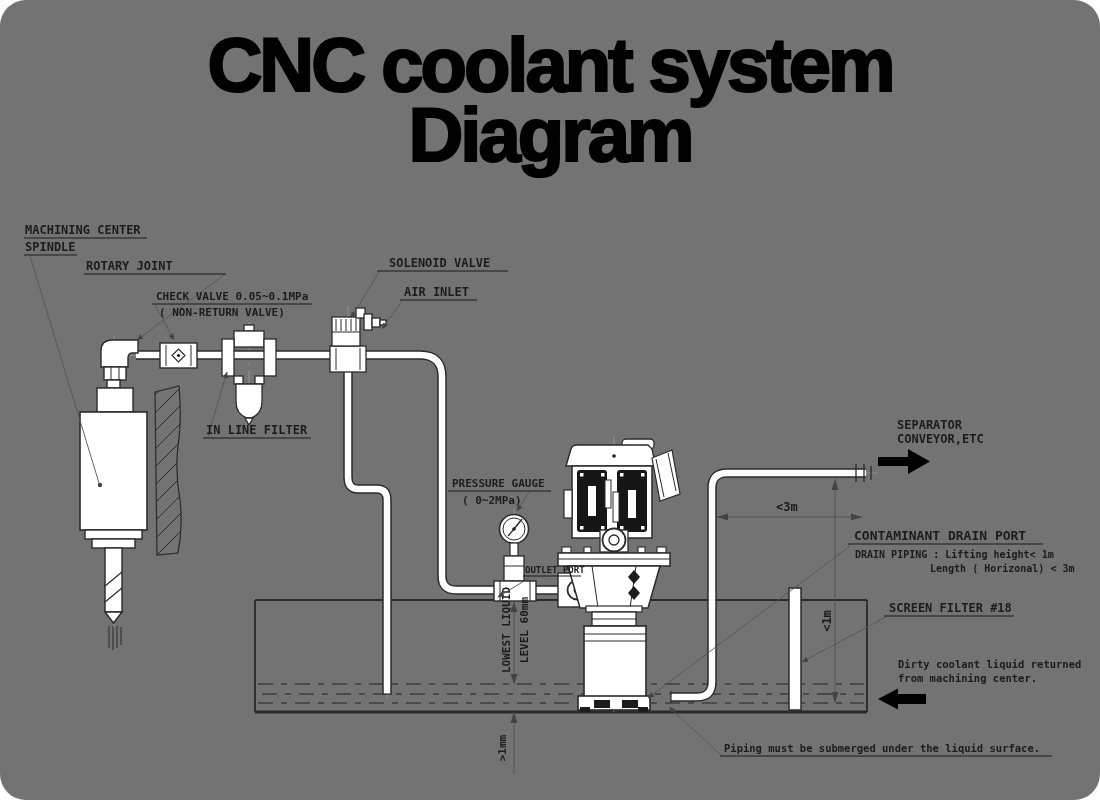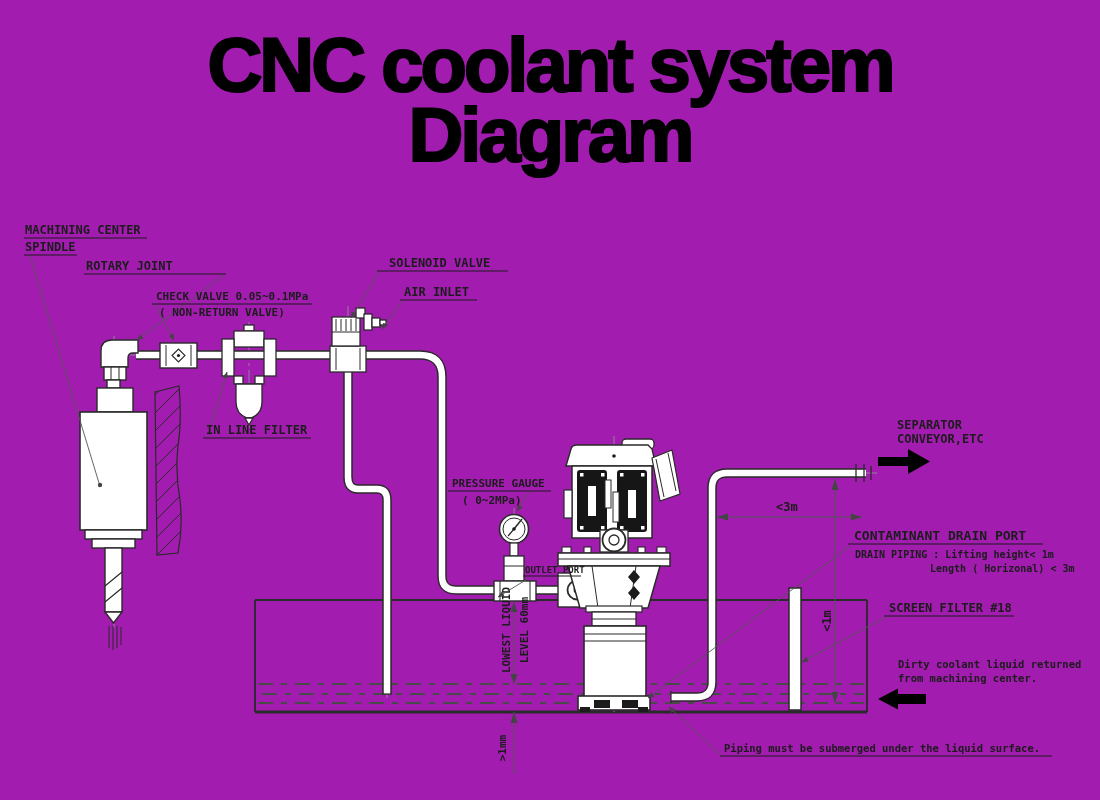--- a/index.html
+++ b/index.html
@@ -1,17 +1,17 @@
 <!DOCTYPE html>
 <html><head>
 <meta charset="utf-8">
 <style>
   html,body{margin:0;padding:0;background:#ffffff;}
-  .page{position:relative;width:1100px;height:800px;background:#a21caf;overflow:hidden;
-        font-family:"DejaVu Sans Mono", monospace;}
+  .page{position:relative;width:1100px;height:800px;background:#737373;overflow:hidden;
+        font-family:"DejaVu Sans Mono", monospace;border-radius:26px;}
   .title{position:absolute;top:30px;left:0;width:1100px;text-align:center;z-index:2;
          font-family:"Liberation Sans", sans-serif;font-weight:bold;color:#000;
          font-size:76px;line-height:0.92;letter-spacing:-3px;-webkit-text-stroke:2.2px #000;}
   svg{position:absolute;top:0;left:0;z-index:1;}
   text{fill:#1c1c1c;font-family:"DejaVu Sans Mono", monospace;font-weight:bold;}
   .t12{font-size:12px;} .t11{font-size:11px;} .t10{font-size:10.5px;}
   .t13{font-size:13px;} .t9{font-size:9px;} .tsm{font-size:10px;}
   .ink{stroke:#2a2a2a;fill:none;}
   .inkf{stroke:#2a2a2a;fill:#ffffff;}
   .lead{stroke:#555;stroke-width:0.9;fill:none;}

